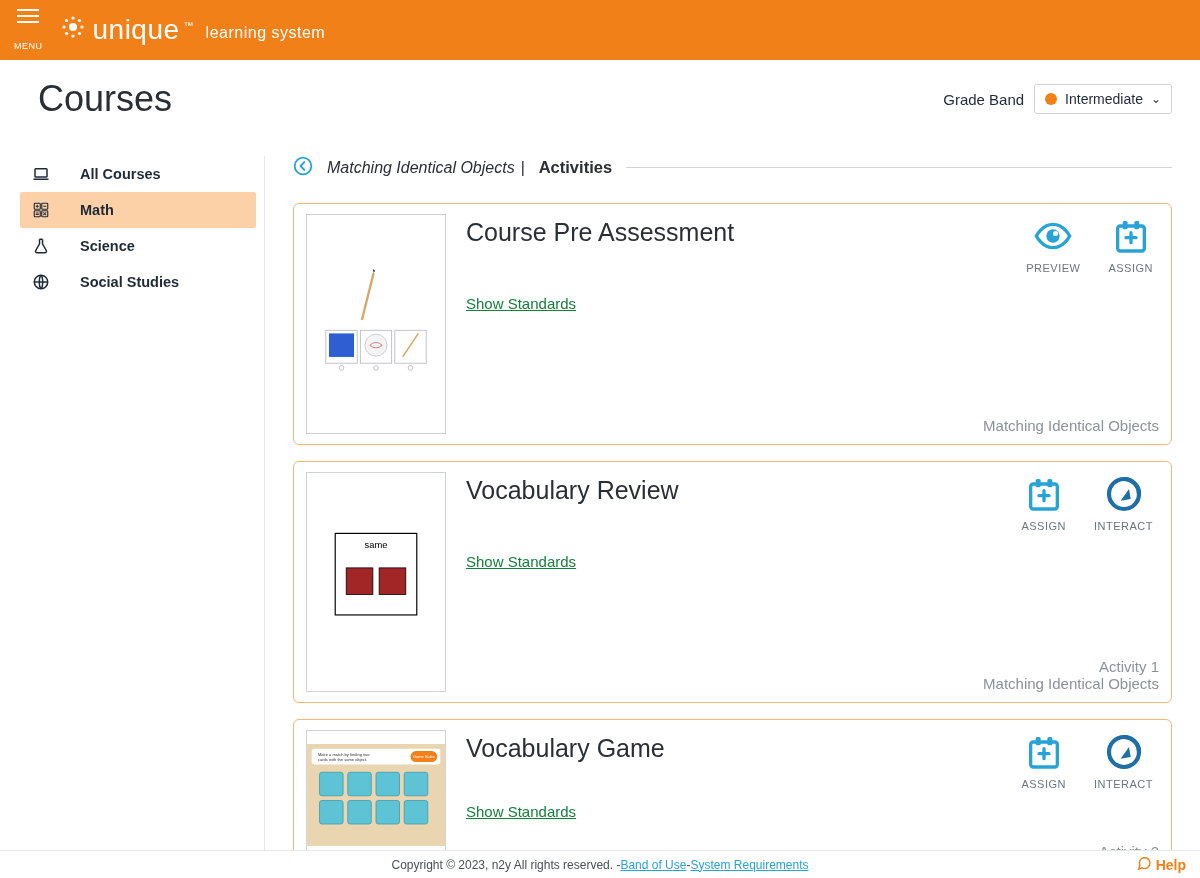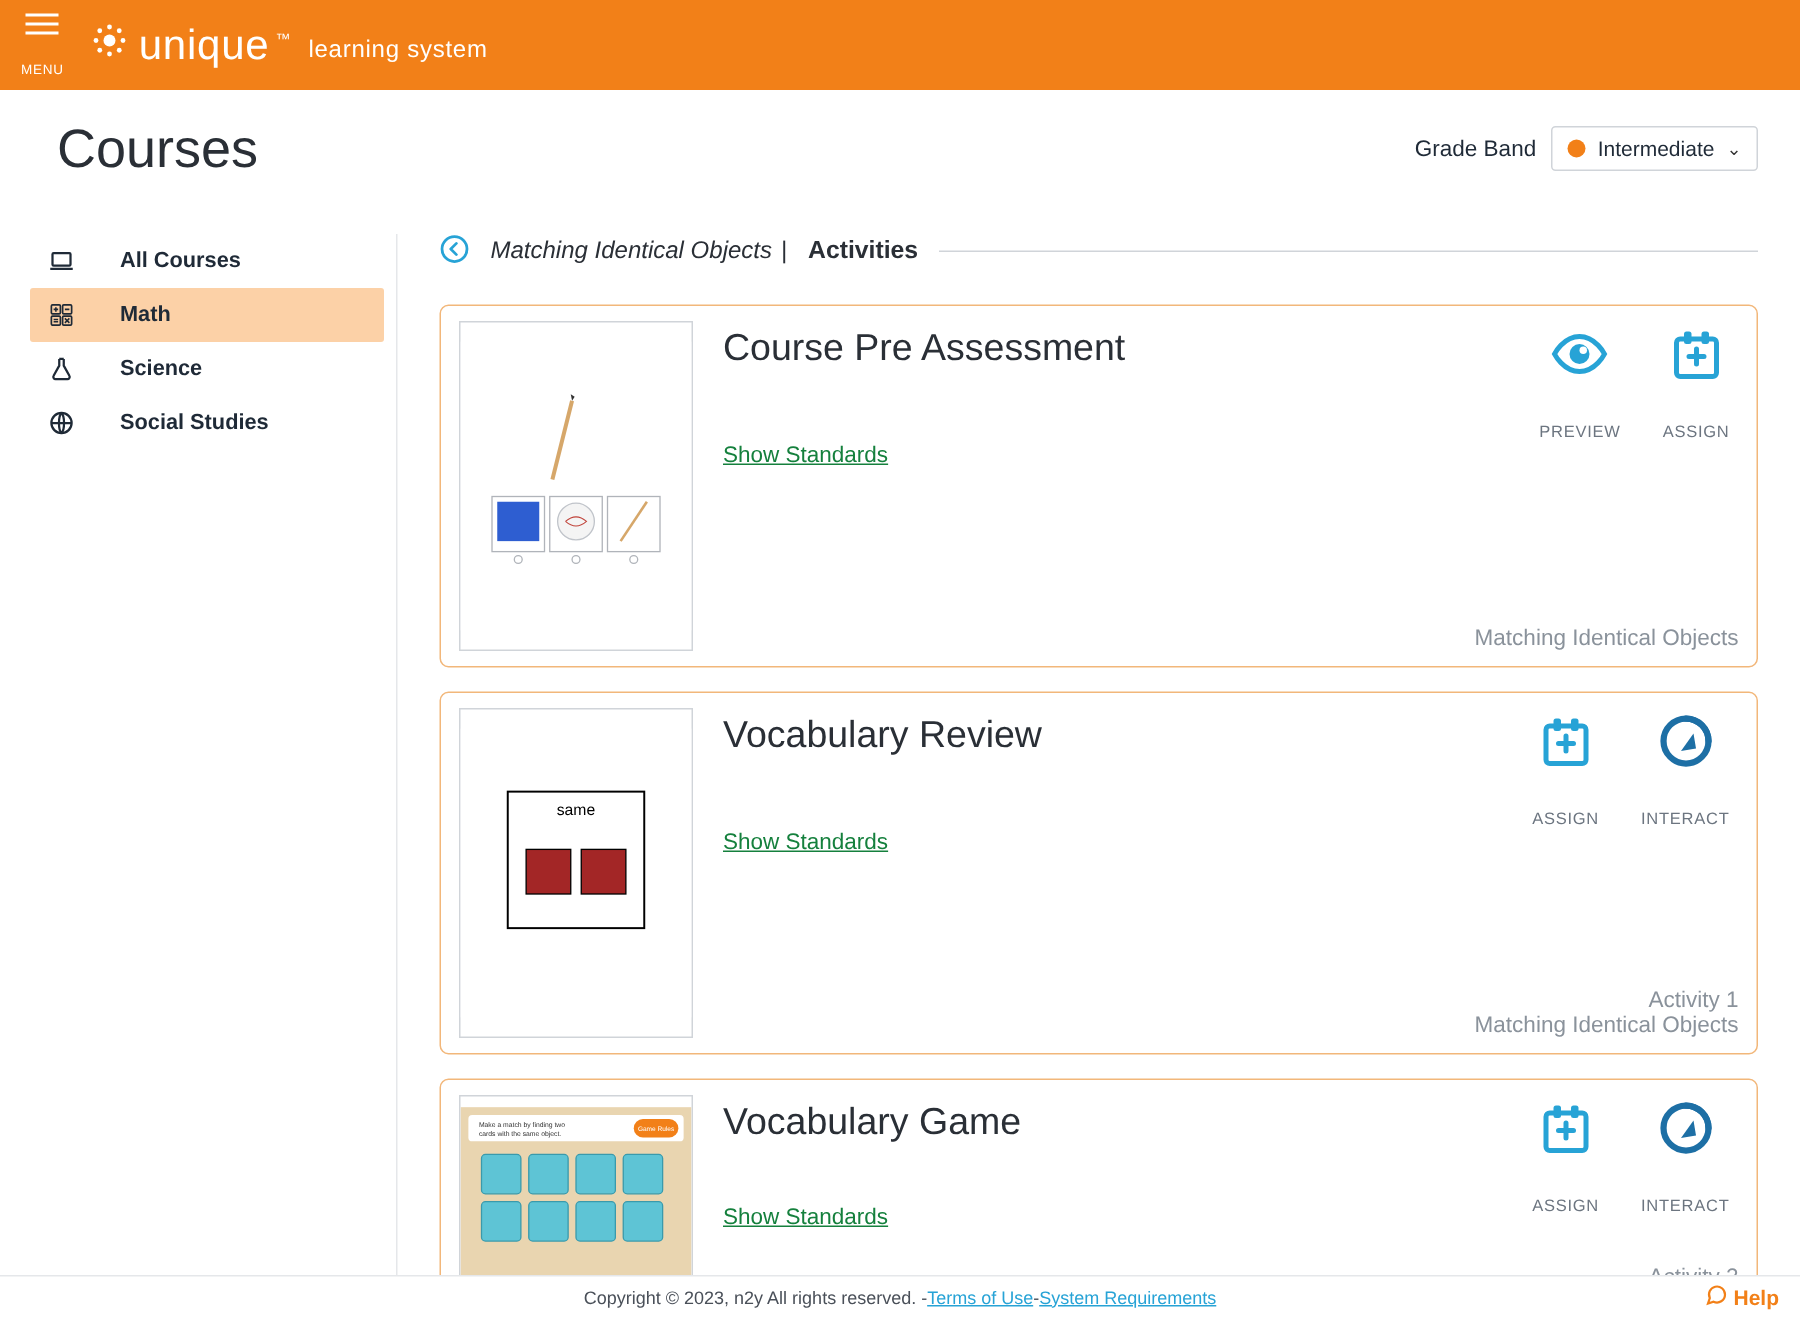--- a/index.html
+++ b/index.html
@@ -179,21 +179,21 @@
   border: 1px solid #f2b77a;
   border-radius: 6px;
   padding: 10px 12px;
   margin-bottom: 16px;
   position: relative;
   display: flex;
   gap: 20px;
   min-height: 240px;
 }
 .thumb {
-  width: 156px;
+  width: 140px;
   height: 220px;
   border: 1px solid #d0d4d9;
   background: #fff;
   flex-shrink: 0;
   display:flex;
   align-items:center;
   justify-content:center;
 }
 .card-body {
   flex: 1;
@@ -223,21 +223,21 @@
   position: absolute;
   top: 12px;
   right: 18px;
   display: flex;
   gap: 28px;
 }
 .act {
   display: flex;
   flex-direction: column;
   align-items: center;
-  gap: 23px;
+  gap: 3px;
   cursor:pointer;
 }
 .act .alabel {
   font-size: 11px;
   letter-spacing: 0.5px;
   color: #6c7580;
 }
 .act svg { width:40px; height:40px; }
 
 .footer {
@@ -520,21 +520,21 @@
           <span class="alabel">INTERACT</span>
         </div>
       </div>
     </div>
 
   </div>
 </div>
 
 <div class="footer">
   <span>Copyright © 2023, n2y All rights reserved. - </span>
-  <a>Terms of Use</a>
+  <a>Band of Use</a>
   <span> - </span>
   <a>System Requirements</a>
 </div>
 <div class="help">
   <span>
     <svg viewBox="0 0 24 24" width="16" height="16" fill="none" stroke="#f28018" stroke-width="2.2">
         <path d="M21 12a8 8 0 0 1-11.5 7.2L4 21l1.8-5.5A8 8 0 1 1 21 12z"></path>
       </svg>
   </span>
   <span>Help</span>

